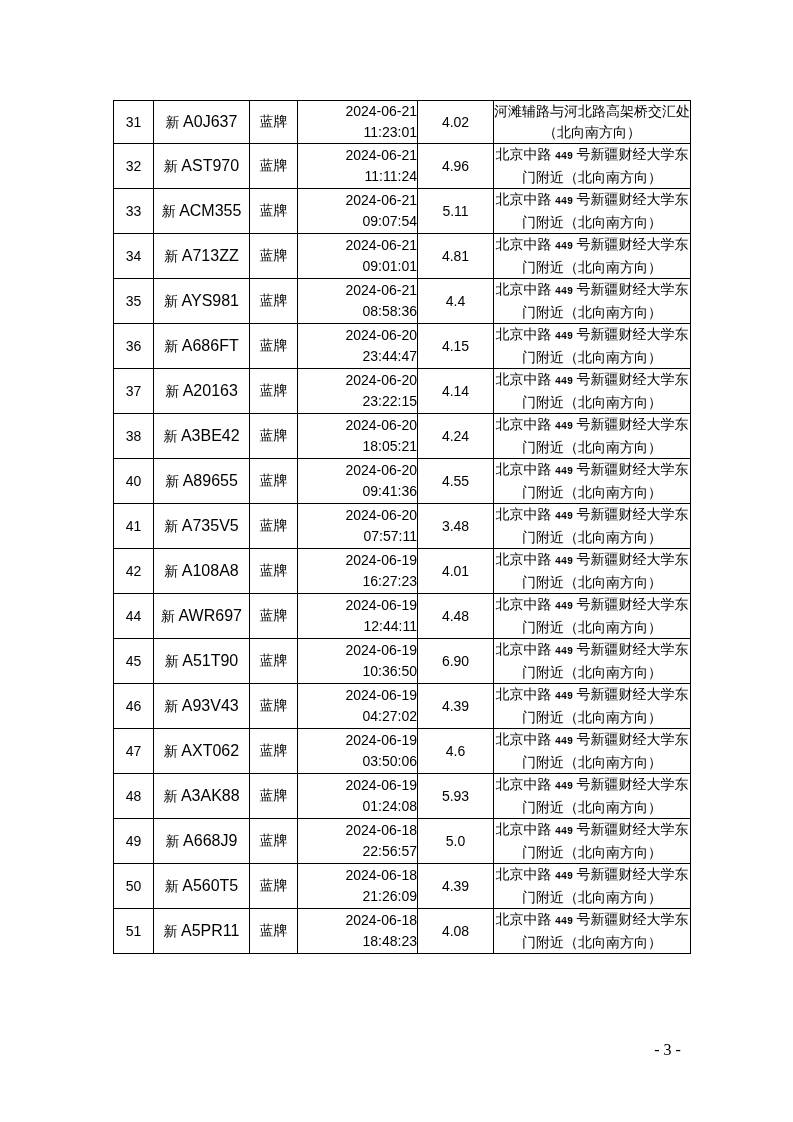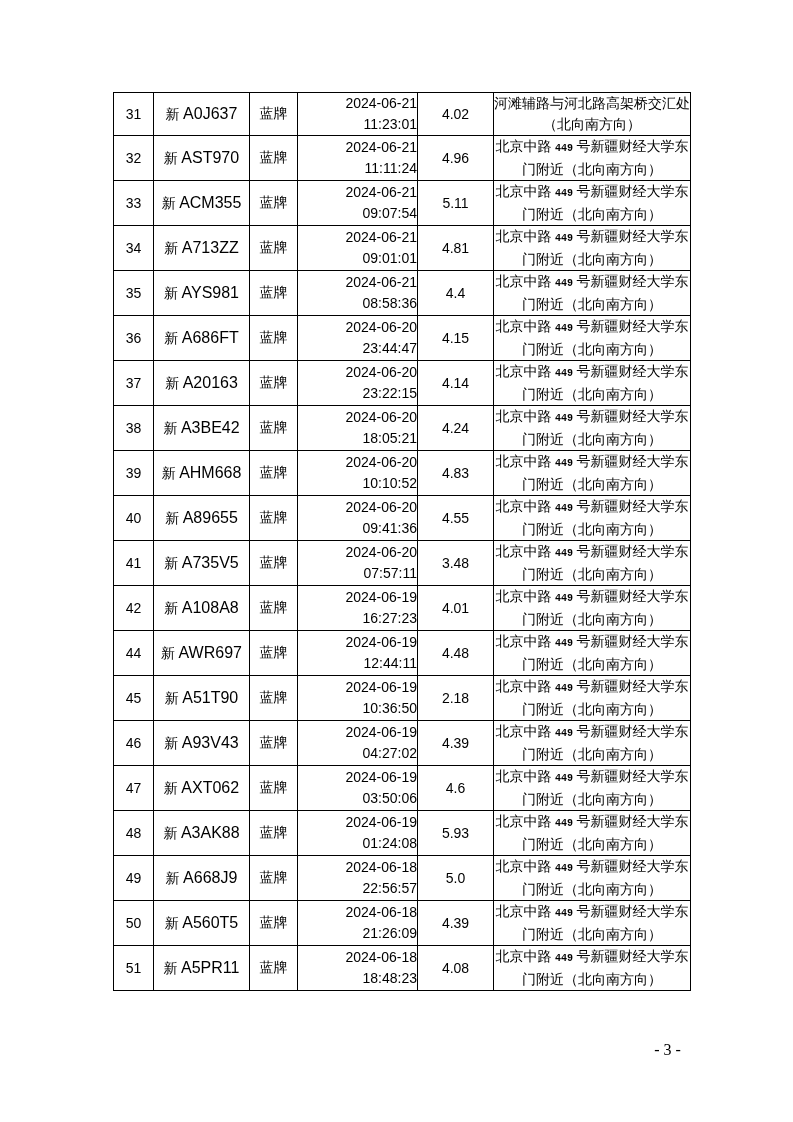--- a/index.html
+++ b/index.html
@@ -9,21 +9,21 @@
     width: 793px;
     height: 1122px;
     background: #ffffff;
     color: #000000;
     overflow: hidden;
     font-family: "Liberation Sans", sans-serif;
   }
   table.violations {
     position: absolute;
     left: 113px;
-    top: 92px;
+    top: 100px;
     width: 577px;
     border-collapse: collapse;
     table-layout: fixed;
   }
   table.violations td {
     border: 1px solid #000000;
     height: 43.33px;
     vertical-align: middle;
     text-align: center;
     padding: 0;
@@ -174,31 +174,20 @@
     <td class="c-plate mixed">新 <span class="latin">A3BE42</span></td>
     <td class="c-type">蓝牌</td>
     <td class="c-time">
       <div class="line date">2024-06-20</div>
       <div class="line time">18:05:21</div>
     </td>
     <td class="c-val">4.24</td>
     <td class="c-loc mixed">北京中路 <span class="latin">449</span> 号新疆财经大学东门附近（北向南方向）</td>
   </tr>
 
-  <tr>
-    <td class="c-idx">39</td>
-    <td class="c-plate mixed">新 <span class="latin">AHM668</span></td>
-    <td class="c-type">蓝牌</td>
-    <td class="c-time">
-      <div class="line date">2024-06-20</div>
-      <div class="line time">10:10:52</div>
-    </td>
-    <td class="c-val">4.83</td>
-    <td class="c-loc mixed">北京中路 <span class="latin">449</span> 号新疆财经大学东门附近（北向南方向）</td>
-  </tr>
 
   <tr>
     <td class="c-idx">40</td>
     <td class="c-plate mixed">新 <span class="latin">A89655</span></td>
     <td class="c-type">蓝牌</td>
     <td class="c-time">
       <div class="line date">2024-06-20</div>
       <div class="line time">09:41:36</div>
     </td>
     <td class="c-val">4.55</td>
@@ -243,21 +232,21 @@
   </tr>
 
   <tr>
     <td class="c-idx">45</td>
     <td class="c-plate mixed">新 <span class="latin">A51T90</span></td>
     <td class="c-type">蓝牌</td>
     <td class="c-time">
       <div class="line date">2024-06-19</div>
       <div class="line time">10:36:50</div>
     </td>
-    <td class="c-val">2.18</td>
+    <td class="c-val">6.90</td>
     <td class="c-loc mixed">北京中路 <span class="latin">449</span> 号新疆财经大学东门附近（北向南方向）</td>
   </tr>
 
   <tr>
     <td class="c-idx">46</td>
     <td class="c-plate mixed">新 <span class="latin">A93V43</span></td>
     <td class="c-type">蓝牌</td>
     <td class="c-time">
       <div class="line date">2024-06-19</div>
       <div class="line time">04:27:02</div>

